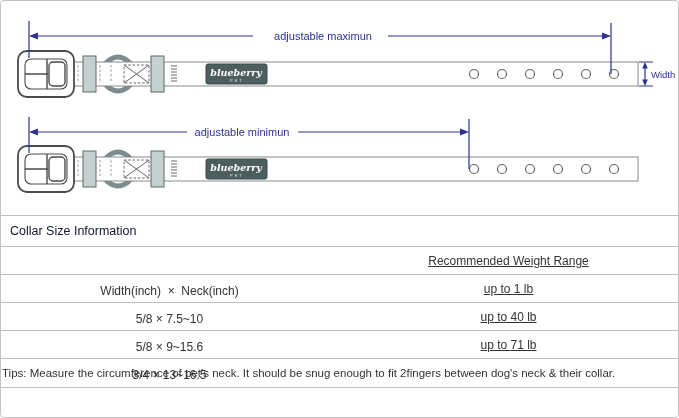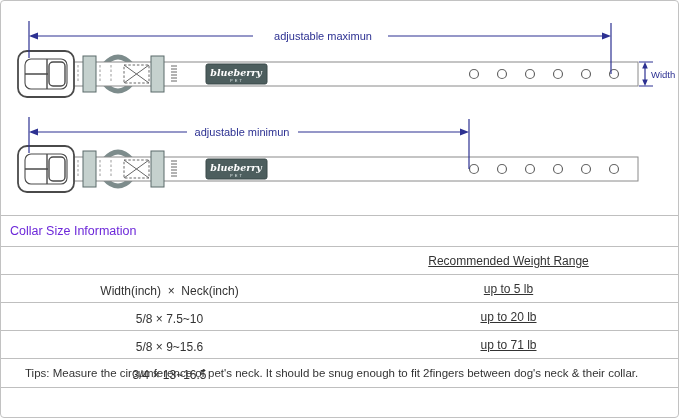--- a/index.html
+++ b/index.html
@@ -28,27 +28,27 @@
   .xline{stroke:#666666;stroke-width:1;}
   .tagmark{stroke:#555555;stroke-width:0.9;}
   .label-bg{fill:#4d5e5e;stroke:#3a4848;stroke-width:1;rx:2;}
   .brand{fill:#ffffff;font-size:9.5px;font-style:italic;font-weight:bold;font-family:"DejaVu Serif", serif;}
   .brand-sub{fill:#dfe8e8;font-size:4px;letter-spacing:2px;}
   .hole{fill:#ffffff;stroke:#666666;stroke-width:1.2;}
   .navy-fill{fill:#2d3192;}
 
   .size-table{position:absolute;left:0;top:214px;width:677px;color:#333;}
   .t-row{box-sizing:border-box;border-top:1px solid #bfbfbf;display:flex;}
-  .t-title{height:31px;align-items:center;padding-left:9px;font-size:12.5px;color:#6d28d9;}
+  .t-title{height:31px;align-items:center;padding-left:9px;font-size:12.5px;color:#0f172a;}
   .t-head{height:28px;font-size:12px;}
   .t-data{height:28px;font-size:12px;}
   .t-cell-l{box-sizing:border-box;width:338px;border-right:1px solid #bfbfbf;
             display:flex;align-items:center;justify-content:center;white-space:pre;margin-top:44px;}
   .t-cell-r{flex:1;display:flex;align-items:center;justify-content:center;text-decoration:underline;}
-  .t-tips{height:30px;align-items:center;padding-left:24px;font-size:11.5px;
+  .t-tips{height:30px;align-items:center;padding-left:1px;font-size:11.5px;
           border-bottom:1px solid #bfbfbf;}
 </style>
 </head>
 <body>
 
 <div class="frame">
 
   <svg width="677" height="214" viewBox="0 0 677 214">
 
     <g>
@@ -164,25 +164,25 @@
       <span>Collar Size Information</span>
     </div>
 
     <div class="t-row t-head">
       <div class="t-cell-l">Width(inch)  ×  Neck(inch)</div>
       <div class="t-cell-r">Recommended Weight Range</div>
     </div>
 
     <div class="t-row t-data">
       <div class="t-cell-l">5/8 × 7.5~10</div>
-      <div class="t-cell-r">up to 5 lb</div>
+      <div class="t-cell-r">up to 1 lb</div>
     </div>
     <div class="t-row t-data">
       <div class="t-cell-l">5/8 × 9~15.6</div>
-      <div class="t-cell-r">up to 20 lb</div>
+      <div class="t-cell-r">up to 40 lb</div>
     </div>
     <div class="t-row t-data">
       <div class="t-cell-l">3/4 × 13~16.5</div>
       <div class="t-cell-r">up to 71 lb</div>
     </div>
 
     <div class="t-row t-tips">
       <span>Tips: Measure the circumference of pet's neck. It should be snug enough to fit 2fingers between dog's neck &amp; their collar.</span>
     </div>
   </div>

